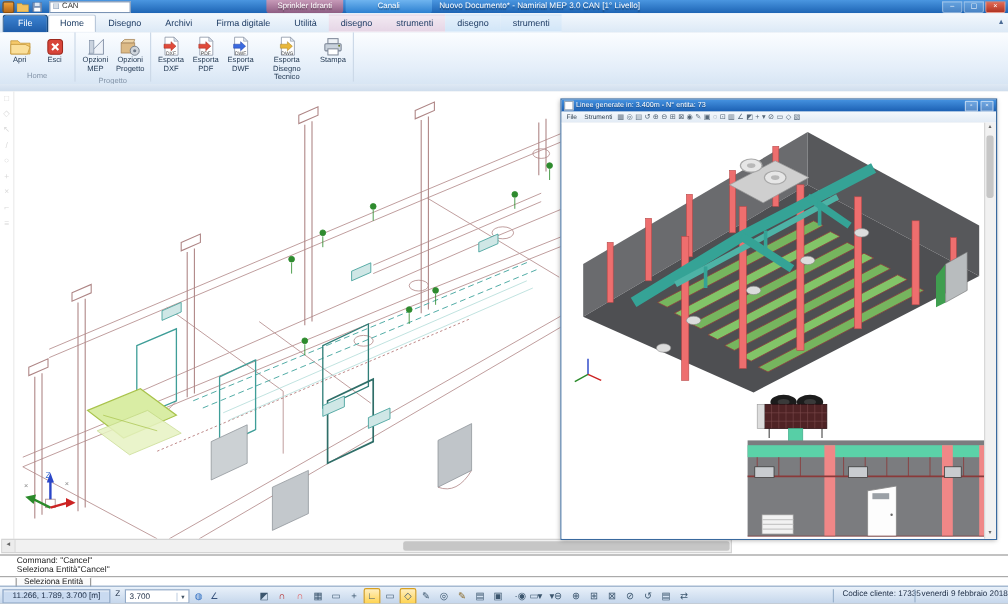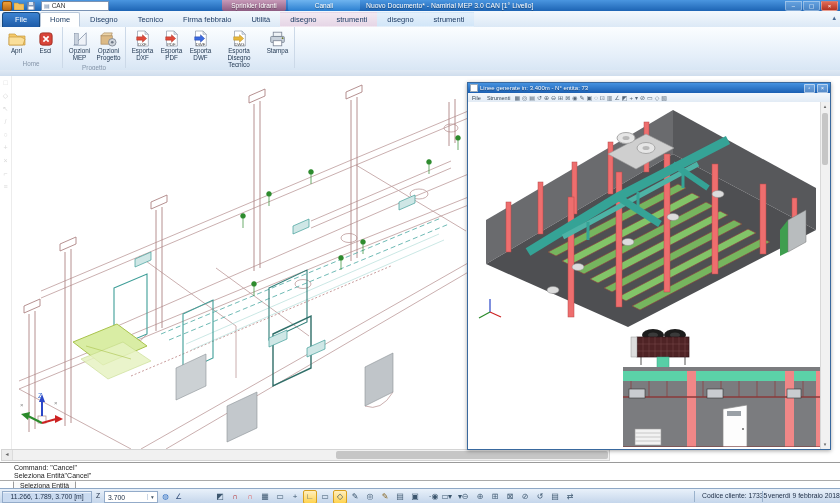--- a/index.html
+++ b/index.html
@@ -132,22 +132,22 @@
       <span class="wbtn">–</span>
       <span class="wbtn">▢</span>
       <span class="wbtn close">×</span>
     </div>
   </div>
 
   <div class="tabsrow">
     <div class="filetab">File</div>
     <div class="tab active">Home</div>
       <div class="tab">Disegno</div>
-      <div class="tab">Tecnico</div>
-      <div class="tab">Firma febbraio</div>
+      <div class="tab">Archivi</div>
+      <div class="tab">Firma digitale</div>
       <div class="tab">Utilità</div>
       <div class="tab ctxa">disegno</div>
       <div class="tab ctxa">strumenti</div>
       <div class="tab ctxb">disegno</div>
       <div class="tab ctxb">strumenti</div>
     <span class="collapse">▴</span>
   </div>
 
   <div class="ribbon">
     <div class="rgroup">

